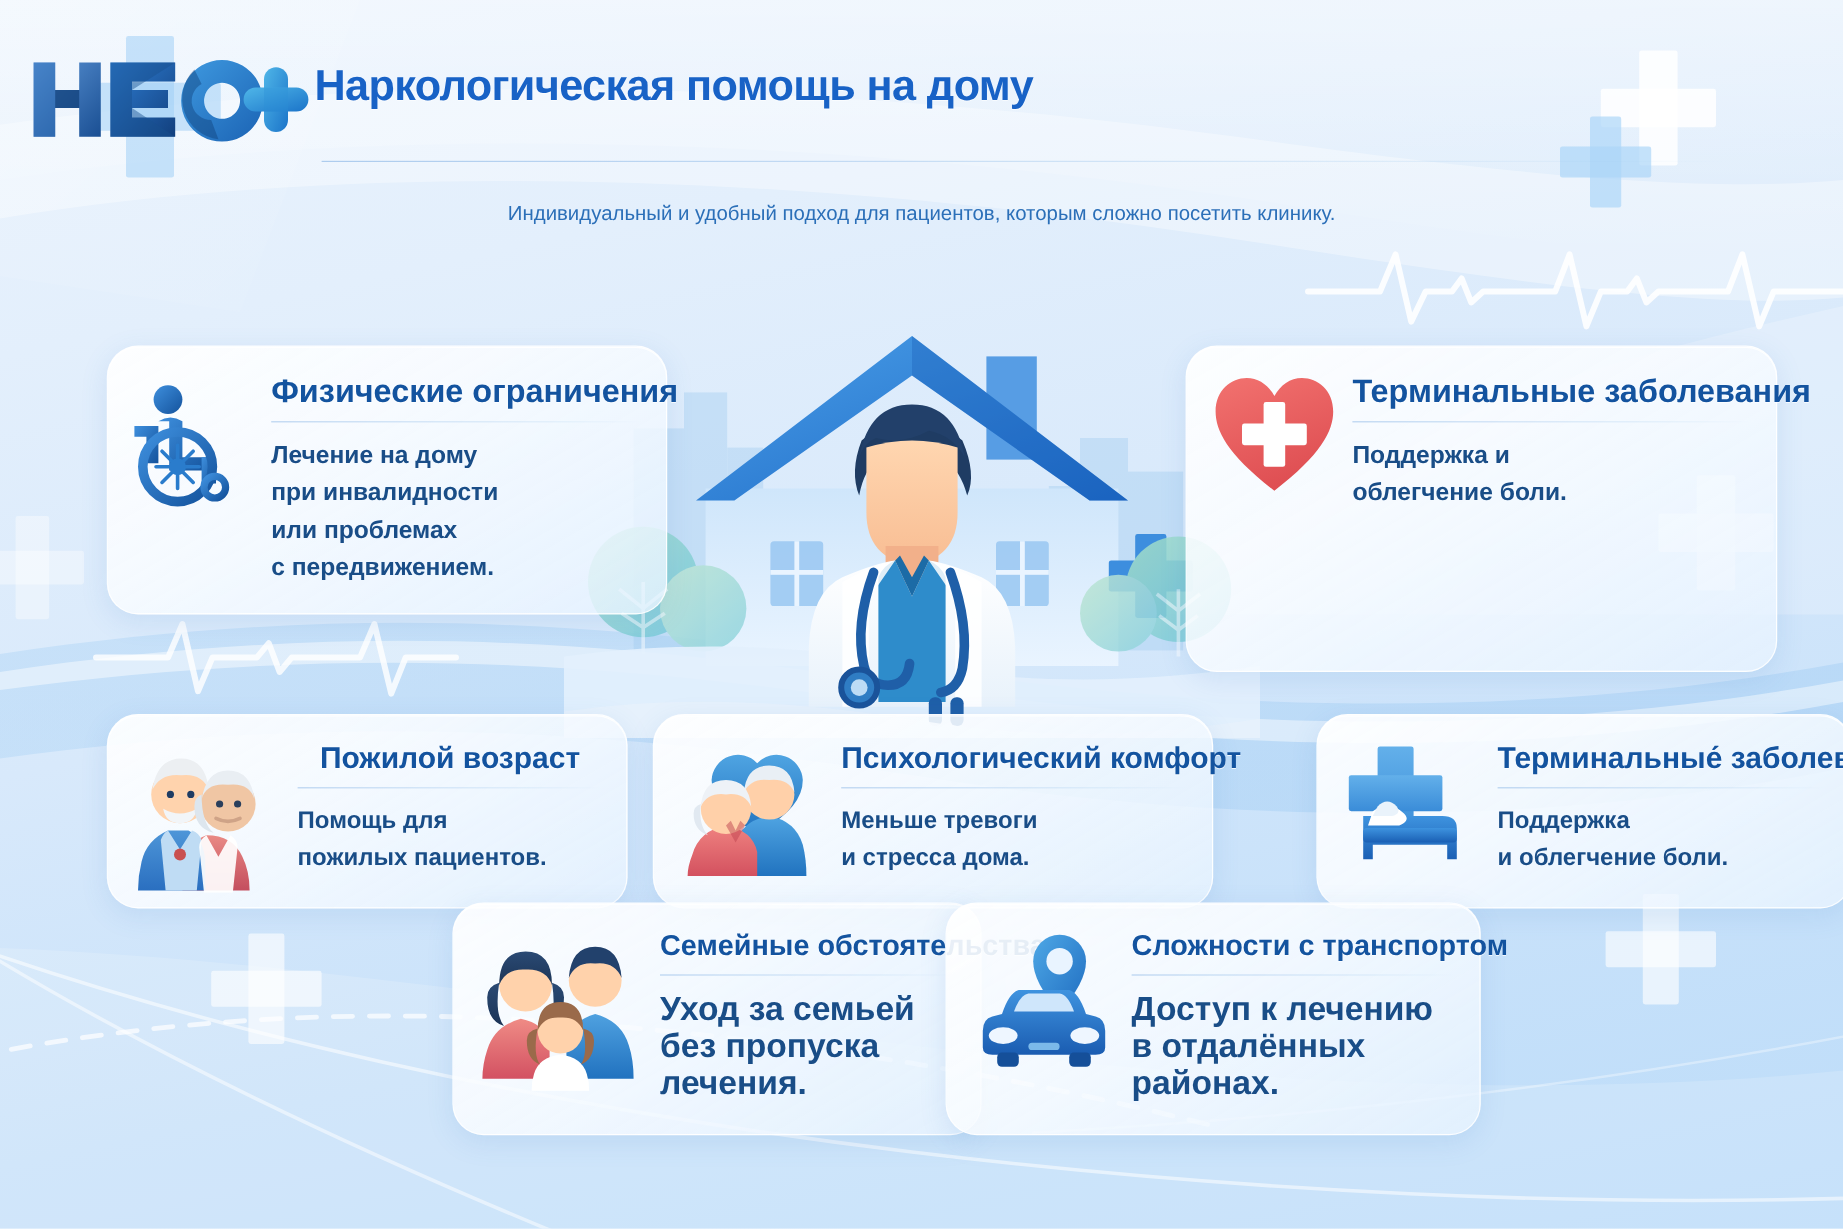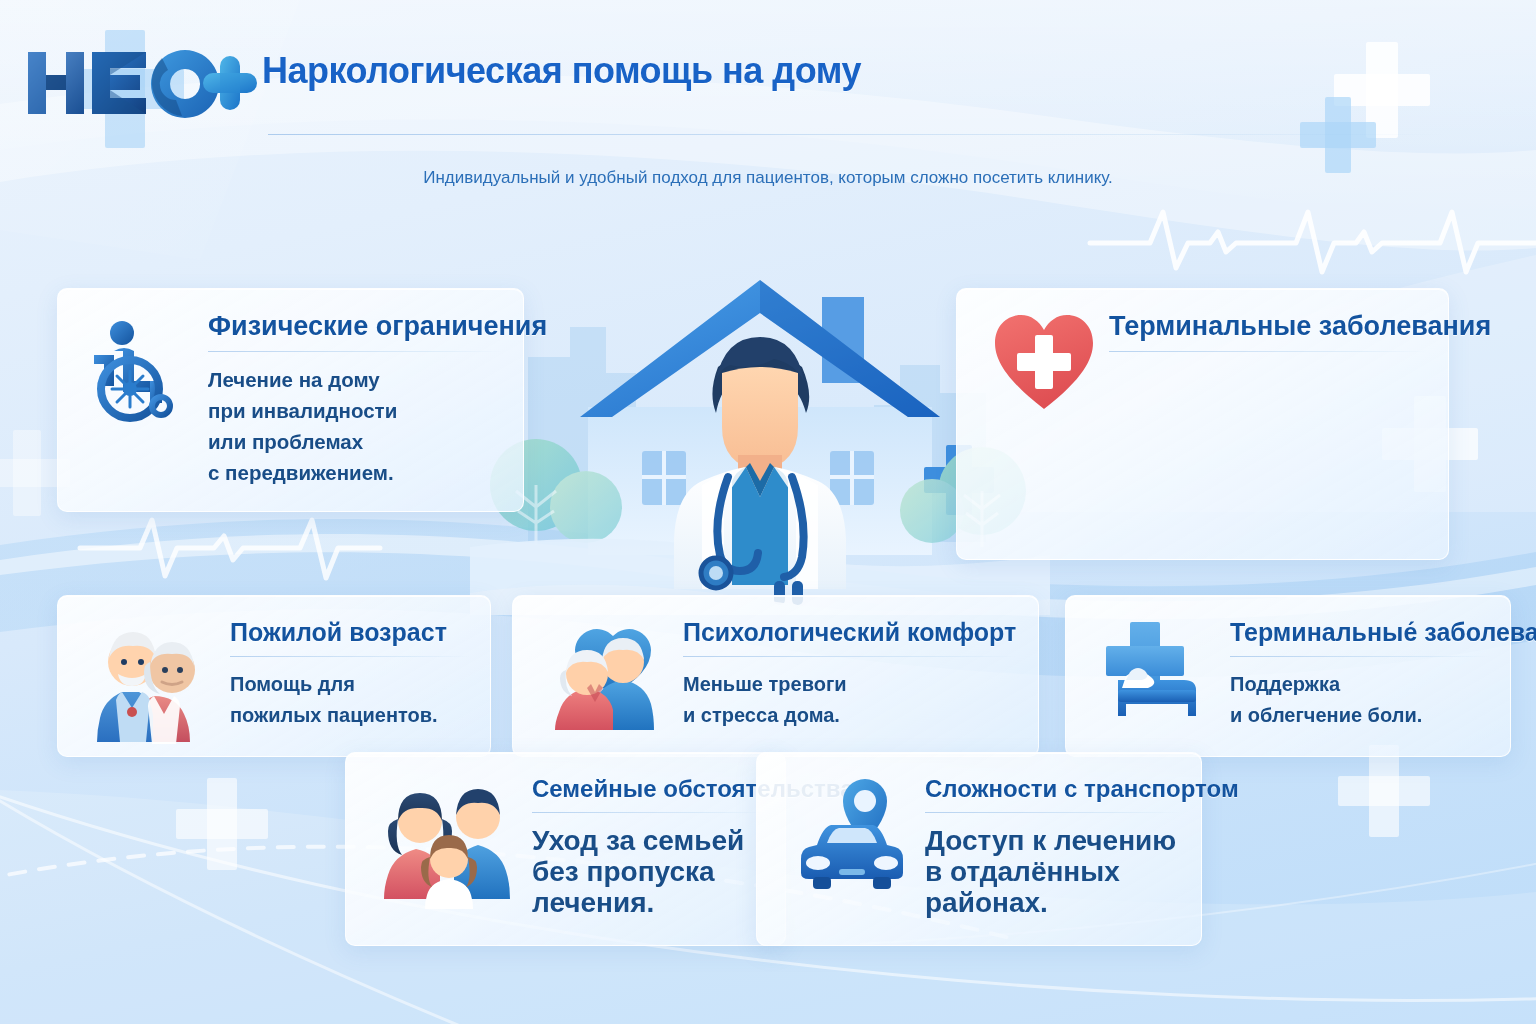--- a/index.html
+++ b/index.html
@@ -48,27 +48,28 @@
   }
   .subtitle {
     position: absolute; left: 268px; top: 160px; width: 1000px;
     text-align: center;
     font-size: 17px; line-height: 36px; color: #2b6fb8;
   }
 
   
   .card {
     position: absolute;
-    border-radius: 10px;
+    border-radius: 26px;
     background: linear-gradient(150deg, rgba(255,255,255,0.92) 0%, rgba(249,252,255,0.88) 40%, rgba(231,243,255,0.80) 100%);
     border: 1px solid rgba(255,255,255,0.85);
     box-shadow: 0 6px 22px rgba(70,130,200,0.13), inset 0 1px 0 rgba(255,255,255,0.9);
     display: flex;
     align-items: flex-start;
-    padding: 22px 20px 20px 34px;
+    padding: 22px 20px 20px 20px;
+    margin-left: 32px;
   }
   .card .icon-wrap {
     flex: 0 0 auto;
     display: flex; align-items: flex-start; justify-content: center;
   }
   .card .body { flex: 1 1 auto; min-width: 0; padding-left: 12px; }
   .card .ctitle {
     color: #13539f;
     font-weight: 700;
     white-space: nowrap;
@@ -80,30 +81,30 @@
   }
   .card .cdesc {
     color: #194d87;
     white-space: pre-line;
     font-weight: bold;
   }
 
   
   .row-top .ctitle { font-size: 27px; }
   .row-top .cdesc  { font-size: 20.5px; line-height: 31px; }
-  .row-mid .ctitle { font-size: 25px; }
+  .row-mid .ctitle { font-size: 25px; text-align: center; }
   .row-mid .cdesc  { font-size: 20px; line-height: 31px; }
   .row-bot .ctitle { font-size: 24px; }
   .row-bot .cdesc  { font-size: 28px; line-height: 31px; }
 
   
   #card-physical   { left: 57px;   top: 288px; width: 467px;  height: 224px; }
   #card-terminal1  { left: 956px;  top: 288px; width: 493px;  height: 272px; }
   #card-elderly    { left: 57px;   top: 595px; width: 434px;  height: 162px; }
-  #card-psych      { left: 512px;  top: 595px; width: 527px;  height: 162px; }
+  #card-psych      { left: 512px;  top: 595px; width: 467px;  height: 162px; }
   #card-terminal2  { left: 1065px; top: 595px; width: 446px;  height: 162px; }
   #card-family     { left: 345px;  top: 752px; width: 441px;  height: 194px; }
   #card-transport  { left: 756px;  top: 752px; width: 446px;  height: 194px; }
 
   
   #hero { position: absolute; left: 470px; top: 255px; width: 580px; height: 360px; }
   #hero svg { width: 100%; height: 100%; display: block; }
 </style>
 </head>
 <body>
@@ -373,20 +374,22 @@
         <path d="M53 98 C14 68 4 48 4 32 C4 14 17 4 30 4 C40 4 48 10 53 19 C58 10 66 4 76 4 C89 4 102 14 102 32 C102 48 92 68 53 98 Z" fill="url(#htG)"></path>
         <g fill="#ffffff">
           <rect x="44" y="24" width="18" height="54" rx="2"></rect>
           <rect x="26" y="42" width="54" height="18" rx="2"></rect>
         </g>
       </svg>
     </div>
     <div class="body">
       <div class="ctitle">Терминальные заболевания</div>
       <div class="crule"></div>
+      <div class="cdesc">Поддержка и
+облегчение боли.</div>
     </div>
   </div>
 
   <div class="card row-mid" id="card-elderly">
     <div class="icon-wrap">
       <svg width="126" height="126" viewBox="0 0 126 126">
         <defs>
           <linearGradient id="elB" x1="0" y1="0" x2="0" y2="1">
               <stop offset="0" stop-color="#4e96d8"></stop>
               <stop offset="1" stop-color="#2a6fc0"></stop>

